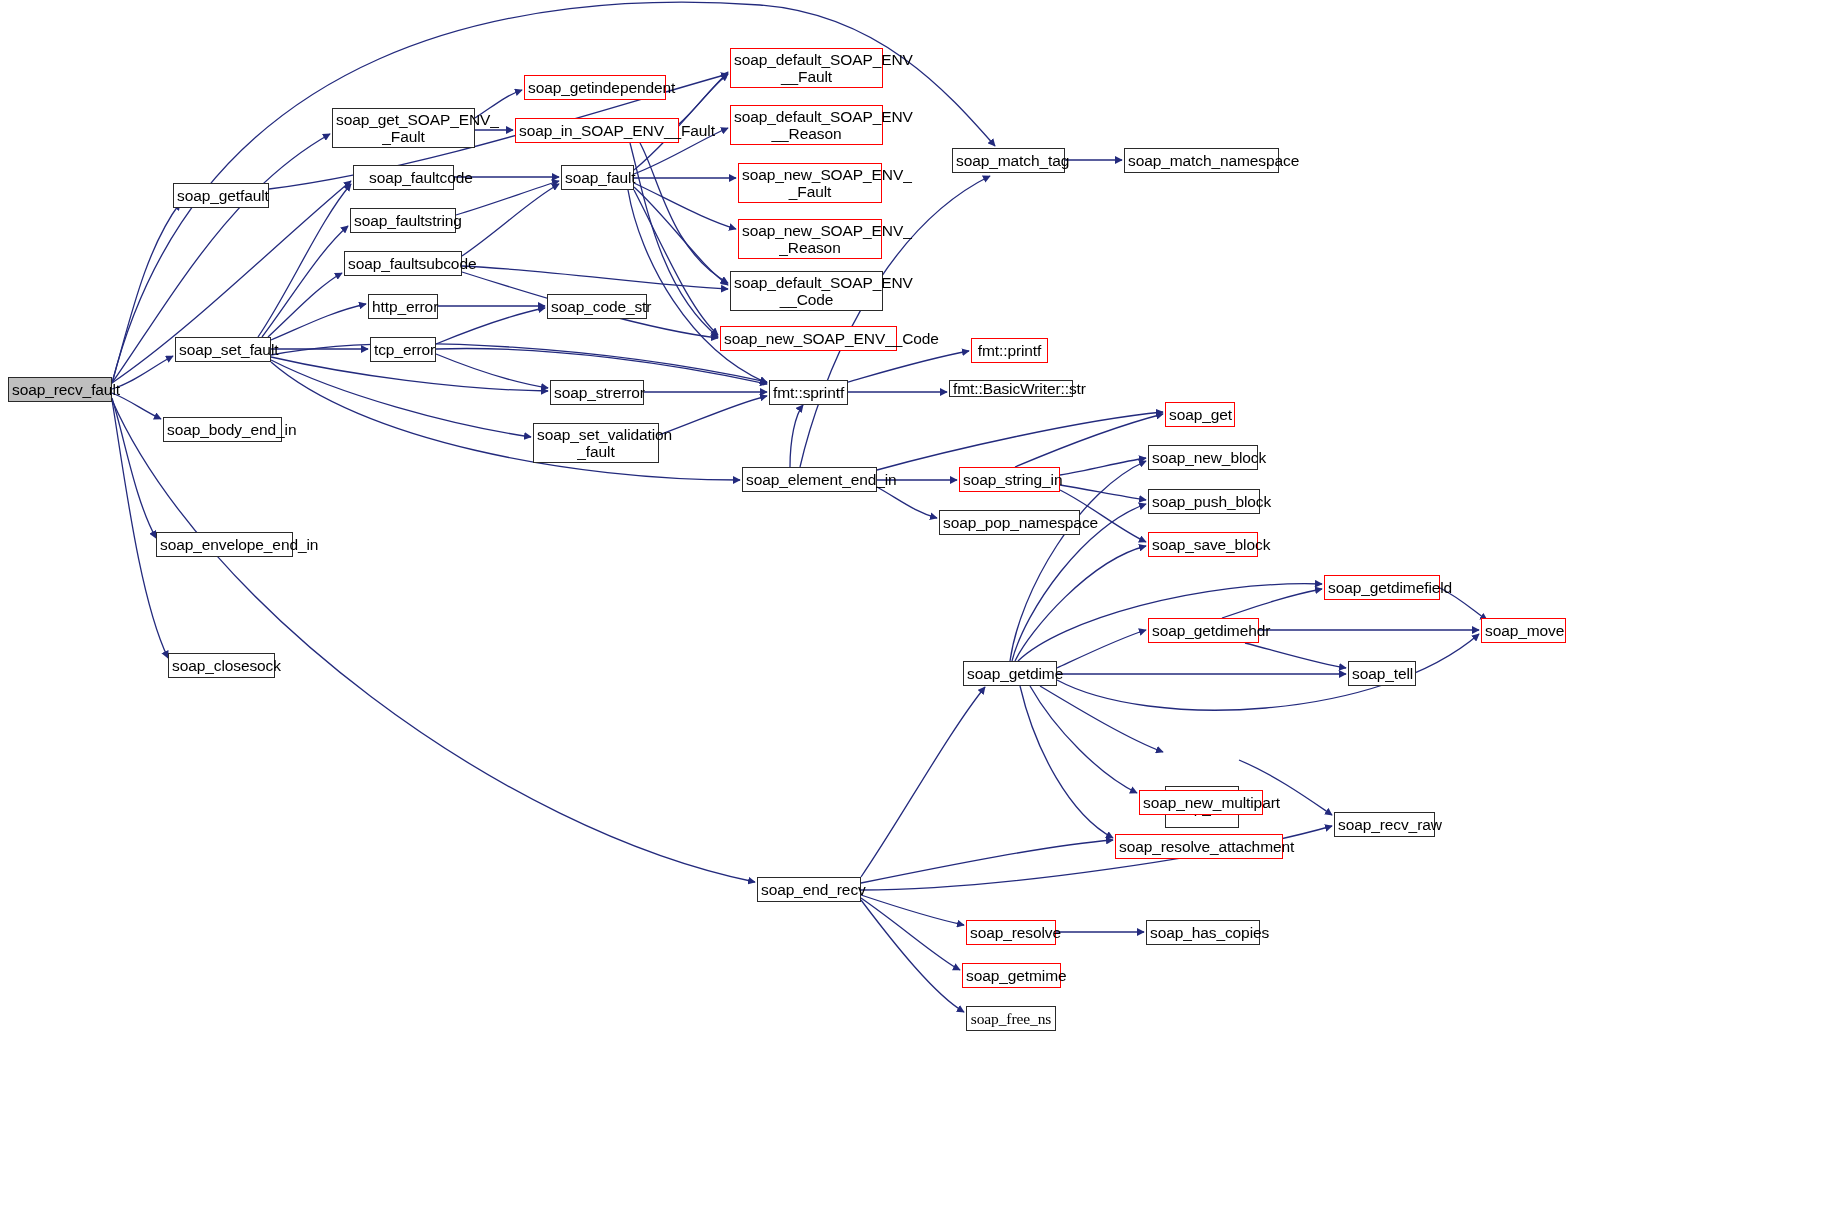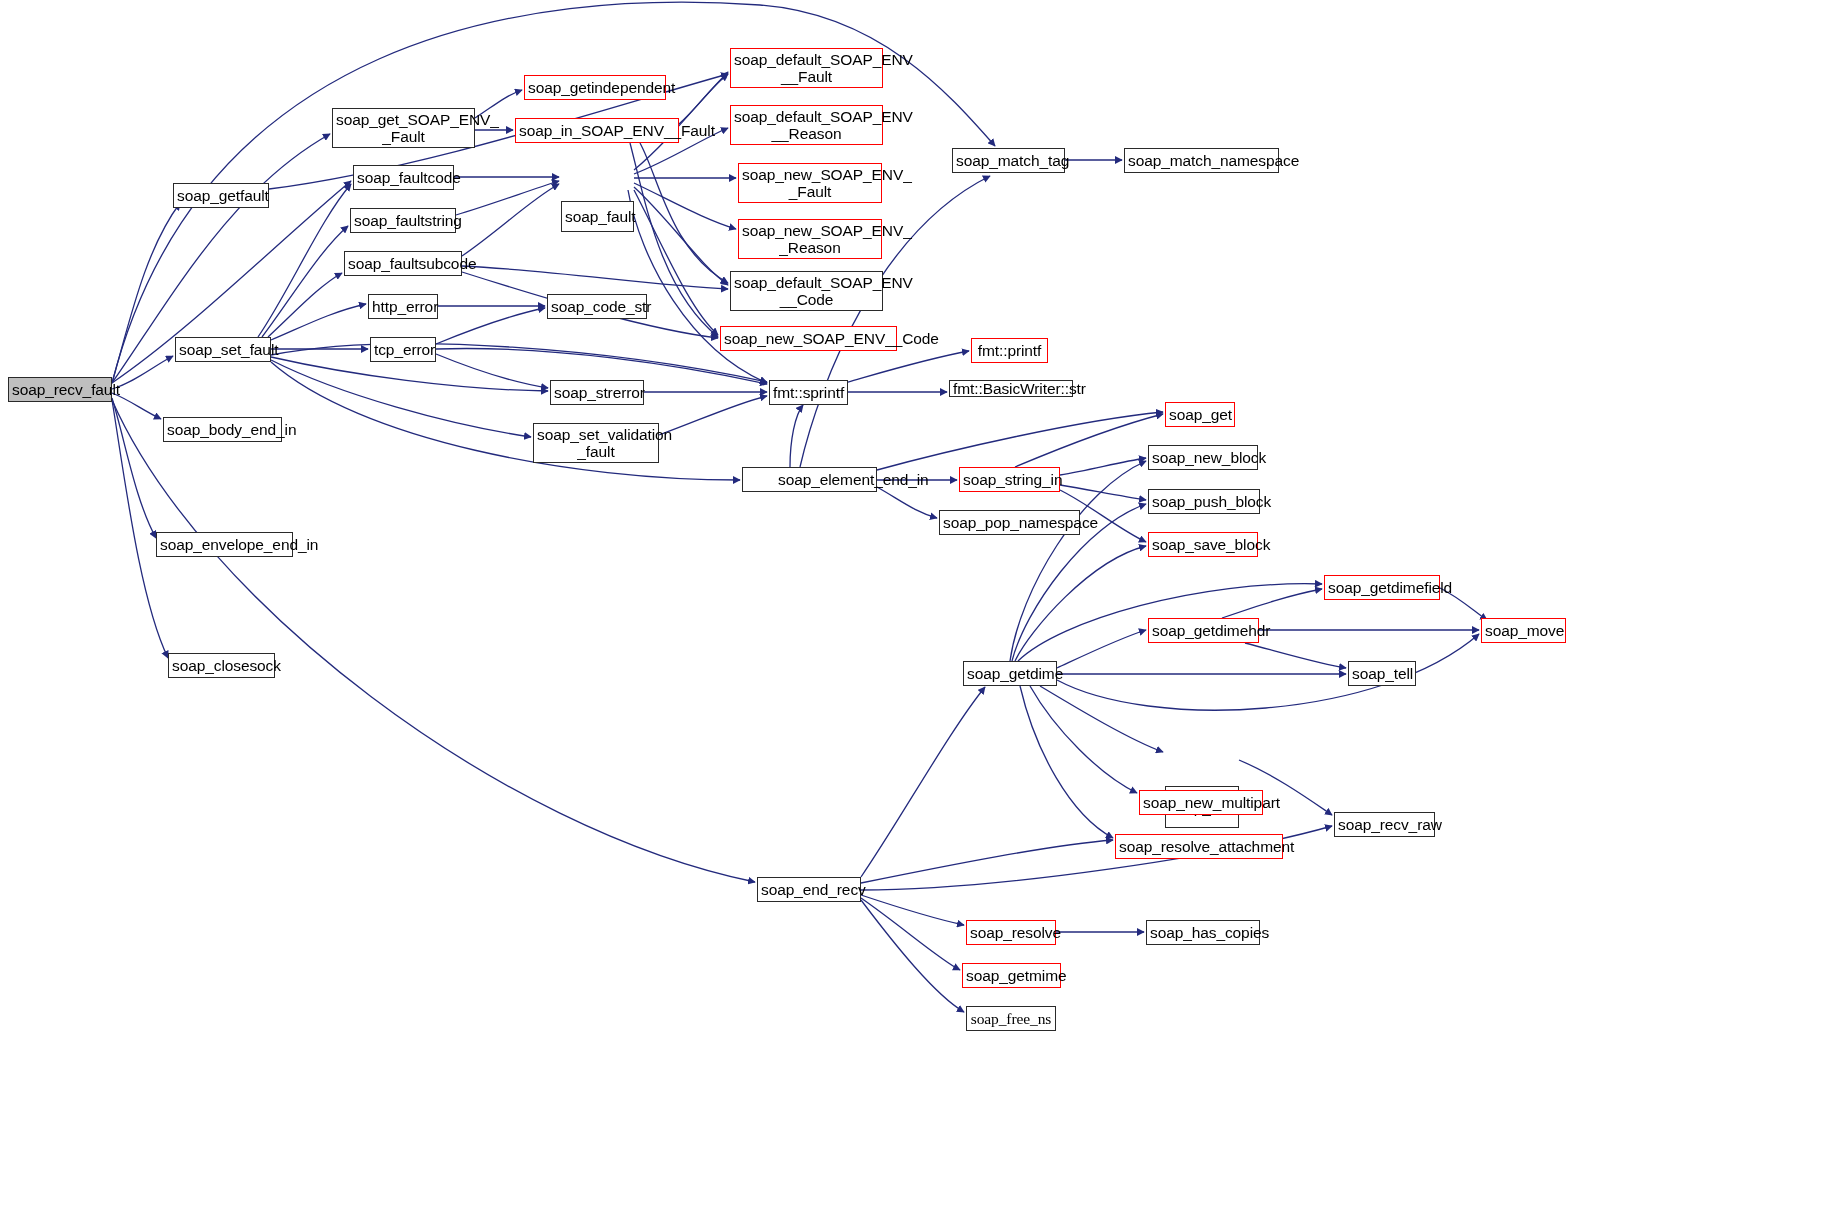--- a/index.html
+++ b/index.html
@@ -144,49 +144,49 @@
   </svg>
   <div id="nodes-group">
       <div class="node root" style="left: 8px; top: 377px; width: 104px; height: 25px;"><span class="node-label">soap_recv_fault</span></div>
       <div class="node" style="left: 173px; top: 183px; width: 96px; height: 25px;"><span class="node-label">soap_getfault</span></div>
       <div class="node" style="left: 175px; top: 337px; width: 96px; height: 25px;"><span class="node-label">soap_set_fault</span></div>
       <div class="node" style="left: 163px; top: 417px; width: 119px; height: 25px;"><span class="node-label">soap_body_end_in</span></div>
       <div class="node" style="left: 156px; top: 532px; width: 137px; height: 25px;"><span class="node-label">soap_envelope_end_in</span></div>
       <div class="node" style="left: 168px; top: 653px; width: 107px; height: 25px;"><span class="node-label">soap_closesock</span></div>
       <div class="node" style="left: 332px; top: 108px; width: 143px; height: 40px;"><span class="node-label">soap_get_SOAP_ENV_
 _Fault</span></div>
-      <div class="node" style="left: 353px; top: 165px; width: 101px; height: 25px;"><span class="node-label">soap_faultcode</span></div>
+      <div class="node" style="left: 353px; top: 165px; width: 101px; height: 25px; padding-left: 12px;"><span class="node-label">soap_faultcode</span></div>
       <div class="node" style="left: 350px; top: 208px; width: 106px; height: 25px;"><span class="node-label">soap_faultstring</span></div>
       <div class="node" style="left: 344px; top: 251px; width: 118px; height: 25px;"><span class="node-label">soap_faultsubcode</span></div>
       <div class="node" style="left: 368px; top: 294px; width: 70px; height: 25px;"><span class="node-label">http_error</span></div>
       <div class="node" style="left: 370px; top: 337px; width: 66px; height: 25px;"><span class="node-label">tcp_error</span></div>
       <div class="node red" style="left: 524px; top: 75px; width: 142px; height: 25px;"><span class="node-label">soap_getindependent</span></div>
       <div class="node red" style="left: 515px; top: 118px; width: 164px; height: 25px;"><span class="node-label">soap_in_SOAP_ENV__Fault</span></div>
-      <div class="node" style="left: 561px; top: 165px; width: 73px; height: 31px; margin-top: 36px;"><span class="node-label">soap_fault</span></div>
+      <div class="node" style="left: 561px; top: 165px; width: 73px; height: 25px;"><span class="node-label">soap_fault</span></div>
       <div class="node" style="left: 547px; top: 294px; width: 100px; height: 25px;"><span class="node-label">soap_code_str</span></div>
       <div class="node" style="left: 550px; top: 380px; width: 94px; height: 25px;"><span class="node-label">soap_strerror</span></div>
       <div class="node" style="left: 533px; top: 423px; width: 126px; height: 40px;"><span class="node-label">soap_set_validation
 _fault</span></div>
       <div class="node red" style="left: 730px; top: 48px; width: 153px; height: 40px;"><span class="node-label">soap_default_SOAP_ENV
 __Fault</span></div>
       <div class="node red" style="left: 730px; top: 105px; width: 153px; height: 40px;"><span class="node-label">soap_default_SOAP_ENV
 __Reason</span></div>
       <div class="node red" style="left: 738px; top: 163px; width: 144px; height: 40px;"><span class="node-label">soap_new_SOAP_ENV_
 _Fault</span></div>
       <div class="node red" style="left: 738px; top: 219px; width: 144px; height: 40px;"><span class="node-label">soap_new_SOAP_ENV_
 _Reason</span></div>
       <div class="node" style="left: 730px; top: 271px; width: 153px; height: 40px;"><span class="node-label">soap_default_SOAP_ENV
 __Code</span></div>
       <div class="node red" style="left: 720px; top: 326px; width: 177px; height: 25px;"><span class="node-label">soap_new_SOAP_ENV__Code</span></div>
       <div class="node" style="left: 952px; top: 148px; width: 113px; height: 25px;"><span class="node-label">soap_match_tag</span></div>
       <div class="node" style="left: 1124px; top: 148px; width: 155px; height: 25px;"><span class="node-label">soap_match_namespace</span></div>
       <div class="node red" style="left: 971px; top: 338px; width: 77px; height: 25px;"><span class="node-label">fmt::printf</span></div>
       <div class="node" style="left: 769px; top: 380px; width: 79px; height: 25px;"><span class="node-label">fmt::sprintf</span></div>
       <div class="node" style="left: 949px; top: 380px; width: 124px; height: 17px;"><span class="node-label">fmt::BasicWriter::str</span></div>
-      <div class="node" style="left: 742px; top: 467px; width: 135px; height: 25px; padding-left: 32px;"><span class="node-label">soap_element_end_in</span></div>
+      <div class="node" style="left: 742px; top: 467px; width: 135px; height: 25px;"><span class="node-label">soap_element_end_in</span></div>
       <div class="node red" style="left: 959px; top: 467px; width: 101px; height: 25px;"><span class="node-label">soap_string_in</span></div>
       <div class="node" style="left: 939px; top: 510px; width: 141px; height: 25px;"><span class="node-label">soap_pop_namespace</span></div>
       <div class="node red" style="left: 1165px; top: 402px; width: 70px; height: 25px;"><span class="node-label">soap_get</span></div>
       <div class="node" style="left: 1148px; top: 445px; width: 110px; height: 25px;"><span class="node-label">soap_new_block</span></div>
       <div class="node" style="left: 1148px; top: 489px; width: 112px; height: 25px;"><span class="node-label">soap_push_block</span></div>
       <div class="node red" style="left: 1148px; top: 532px; width: 110px; height: 25px;"><span class="node-label">soap_save_block</span></div>
       <div class="node red" style="left: 1324px; top: 575px; width: 116px; height: 25px;"><span class="node-label">soap_getdimefield</span></div>
       <div class="node red" style="left: 1148px; top: 618px; width: 111px; height: 25px;"><span class="node-label">soap_getdimehdr</span></div>
       <div class="node red" style="left: 1481px; top: 618px; width: 85px; height: 25px;"><span class="node-label">soap_move</span></div>
       <div class="node" style="left: 963px; top: 661px; width: 94px; height: 25px;"><span class="node-label">soap_getdime</span></div>

